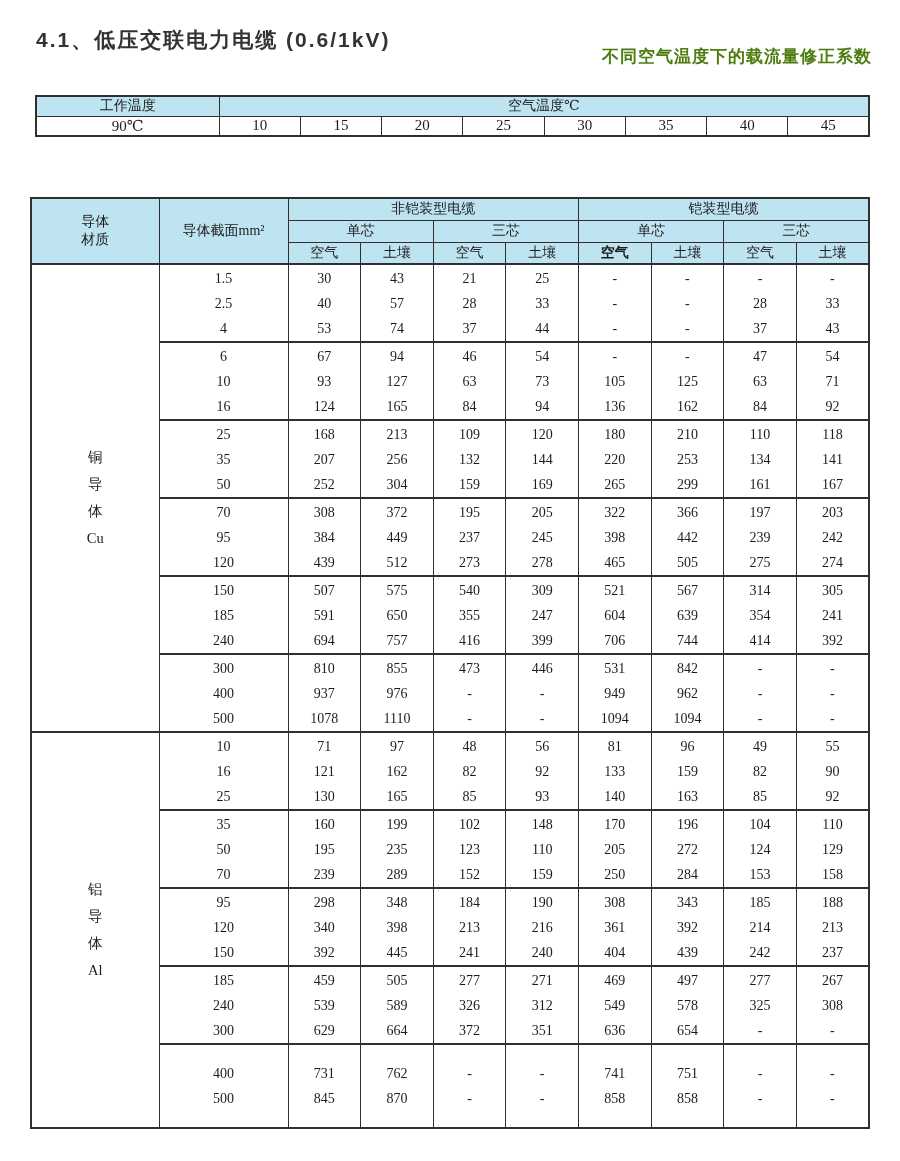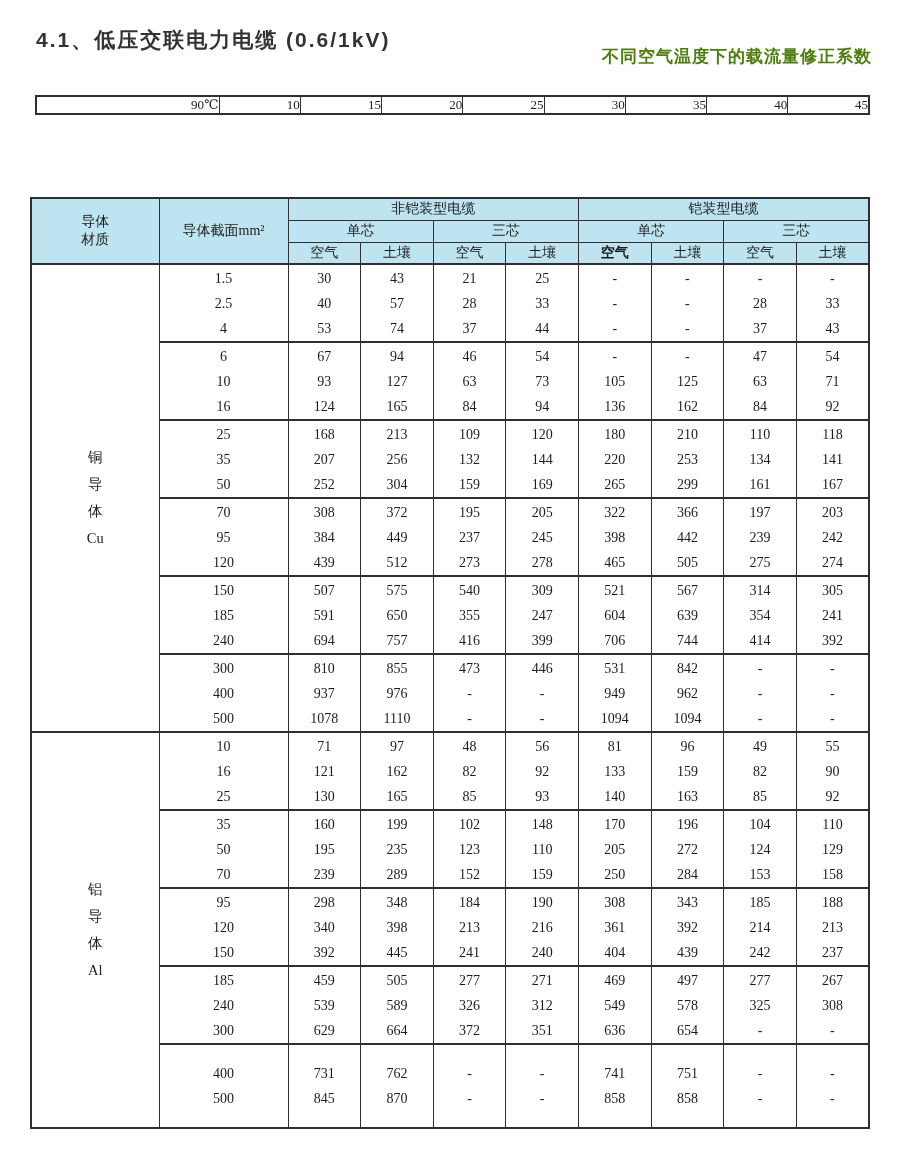--- a/index.html
+++ b/index.html
@@ -18,21 +18,21 @@
     position:absolute; right:28px; top:45px;
     font-family:"Liberation Sans","DejaVu Sans",sans-serif;
     font-size:17px; font-weight:bold; letter-spacing:1px; color:#4d7c0f;
   }
   table { border-collapse:collapse; table-layout:fixed; }
   th,td { border:1px solid var(--line); text-align:center; vertical-align:middle; padding:0; }
 
   
   #corr-table { position:absolute; left:35px; top:95px; width:835px; border:2px solid var(--line); }
   #corr-table th { background:var(--hbg); font-weight:normal; height:20px; font-size:14px; }
-  #corr-table td { height:18px; font-size:13px;text-align:right; }
+  #corr-table td { height:18px; font-size:15px; }
 
   
   #main-table { position:absolute; left:30px; top:197px; width:840px; border:2px solid var(--line);padding-left:24px; }
   #main-table thead th {
     background:var(--hbg); font-weight:normal; font-size:14px; height:22px;
   }
   #main-table thead th.bold { font-weight:bold; }
   #main-table tbody tr.block td { border-top:2px solid var(--line); }
   #main-table tbody tr.block { height:78px; }
   #main-table tbody tr.tall { height:84px; }
@@ -59,20 +59,24 @@
       <col>
       <col>
       <col>
       <col>
       <col>
       <col>
       <col>
       <col>
     </colgroup>
   <tbody>
+      <tr>
+    <th>工作温度</th>
+    <th colspan="8">空气温度℃</th>
+  </tr>
   <tr>
     <td>90℃</td>
     <td>10</td>
     <td>15</td>
     <td>20</td>
     <td>25</td>
     <td>30</td>
     <td>35</td>
     <td>40</td>
     <td>45</td>

